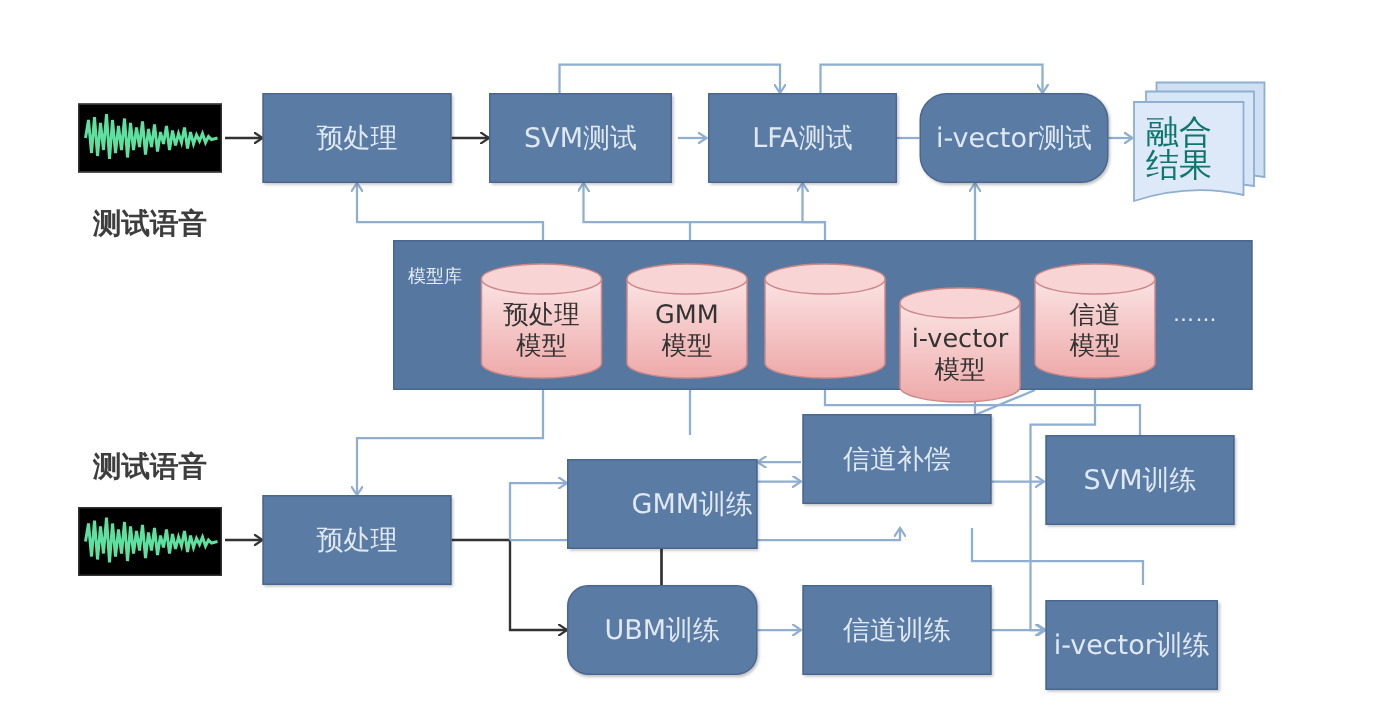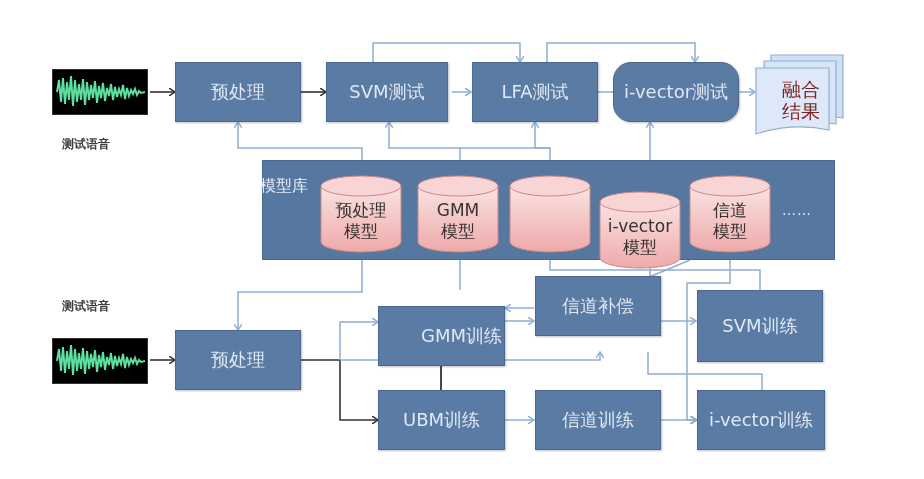--- a/index.html
+++ b/index.html
@@ -3,31 +3,31 @@
 <meta charset="utf-8">
 <style>
   html, body { margin: 0; padding: 0; background: #ffffff; }
   body { width: 924px; height: 479px; position: relative; overflow: hidden; font-family: "DejaVu Sans", sans-serif; }
   .box {
     position: absolute; background: #5a7ba3; border: 1px solid #4a6790;
     box-shadow: 1px 1px 2px rgba(0,0,0,0.25);
     color: #dfe8f3; font-size: 18px; display: flex; align-items: center; justify-content: center;
     box-sizing: border-box; white-space: nowrap;
   }
-  .label { position: absolute; color: #3d3d3d; font-size: 12px; font-family: "DejaVu Serif", serif; font-weight: bold; }
+  .label { position: absolute; color: #3d3d3d; font-size: 19px; font-family: "DejaVu Serif", serif; font-weight: bold; }
   .wave { position: absolute; width: 96px; height: 46px; background: #000; border: 1px solid #333; box-sizing: border-box; }
   .lib {
     position: absolute; left: 262px; top: 160px; width: 573px; height: 100px;
     background: #5677a0; border: 1px solid #4a6790; box-sizing: border-box;
   }
-  .lib-title { position: absolute; left: 260px; top: 176px; color: #e4ecf6; font-size: 16px; }
+  .lib-title { position: absolute; left: 272px; top: 176px; color: #e4ecf6; font-size: 12px; }
   .cyl { position: absolute; width: 84px; height: 80px; }
   .cyl-text { position: absolute; left: 0; top: 26px; width: 84px; text-align: center; color: #333; font-size: 17px; line-height: 21px; }
   .more { position: absolute; left: 782px; top: 202px; color: #e4ecf6; font-size: 14px; letter-spacing: 1px; }
-  .result-text { position: absolute; left: 764px; top: 78px; color: #7f1d1d; font-size: 19px; line-height: 22px; font-family: "DejaVu Serif", serif; text-align: right; width: 56px; }
+  .result-text { position: absolute; left: 764px; top: 78px; color: #0f766e; font-size: 22px; line-height: 22px; font-family: "DejaVu Serif", serif; text-align: left; width: 56px; }
   svg.lines { position: absolute; left: 0; top: 0; }
 </style>
 </head>
 <body>
 
 <svg class="lines" width="924" height="479">
   <defs>
     <marker id="ab" markerWidth="8" markerHeight="8" refX="6" refY="4" orient="auto" markerUnits="userSpaceOnUse">
       <path d="M0,0 L6,4 L0,8" fill="none" stroke="#8faed0" stroke-width="1.5"></path>
     </marker>
@@ -165,16 +165,16 @@
       </svg><div class="cyl-text">
         <div>信道</div>
         <div>模型</div>
       </div></div>
   </div>
 <div class="more">……</div>
 
 <div class="box" style="left:175px; top:330px; width:126px; height:60px;">预处理</div>
 <div class="box" style="left:378px; top:306px; width:127px; height:60px;padding-left:40px;">GMM训练</div>
 <div class="box" style="left:535px; top:276px; width:126px; height:60px;">信道补偿</div>
-<div class="box" style="left:697px; top:290px; width:126px; height:72px;">SVM训练</div>
-<div class="box" style="left:378px; top:390px; width:127px; height:60px;">UBM训练</div>
+<div class="box" style="left:697px; top:290px; width:126px; height:60px;">SVM训练</div>
+<div class="box" style="left:378px; top:390px; width:127px; height:60px;border-radius:14px;">UBM训练</div>
 <div class="box" style="left:535px; top:390px; width:126px; height:60px;">信道训练</div>
-<div class="box" style="left:697px; top:390px; width:128px; height:60px;">i-vector训练</div>
+<div class="box" style="left:697px; top:400px; width:115px; height:60px;">i-vector训练</div>
 
 </body></html>

